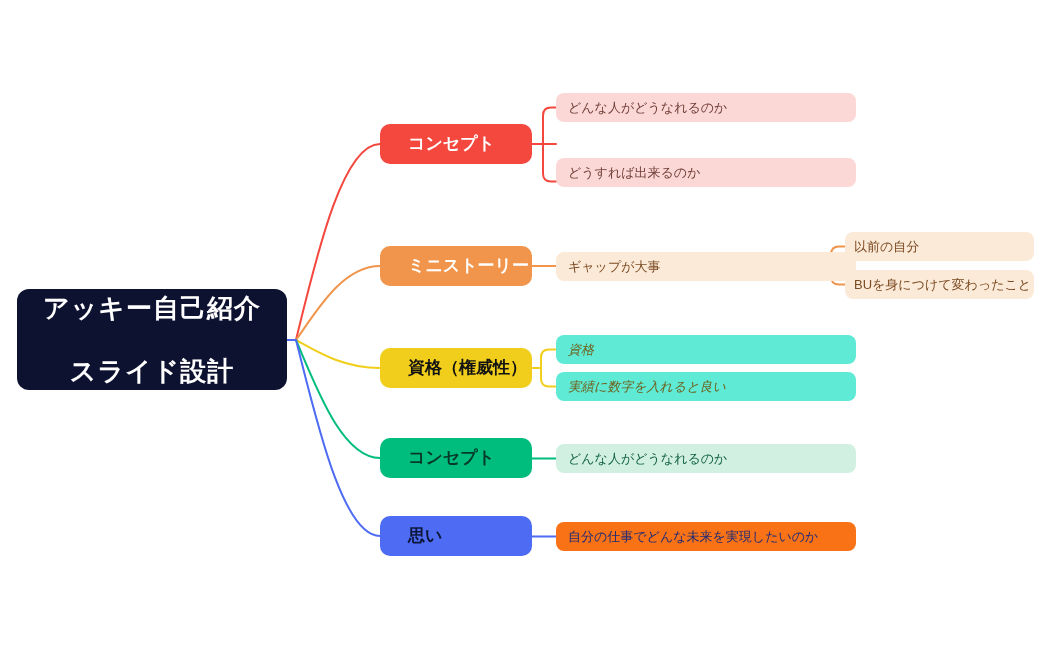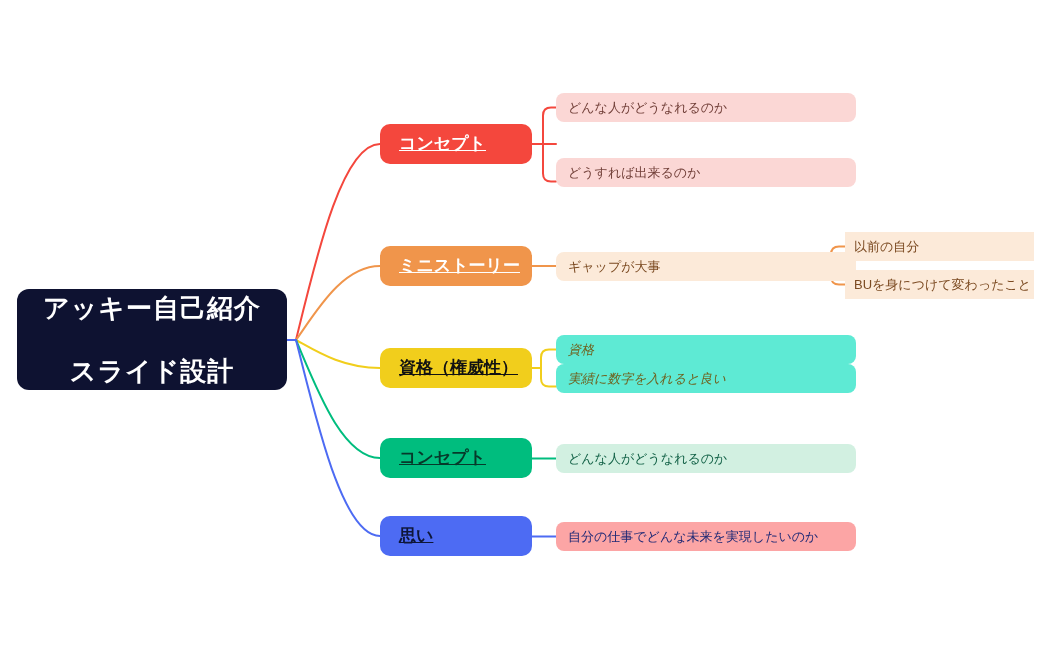--- a/index.html
+++ b/index.html
@@ -13,41 +13,41 @@
 
   .root{
     left:17px;top:289px;width:270px;height:101px;
     background:#0e1231;border-radius:12px;color:#ffffff;
     display:flex;flex-direction:column;justify-content:space-between;align-items:center;
     font-size:26px;font-weight:bold;line-height:38px;letter-spacing:1px;
   }
 
   .branch{
     left:380px;width:152px;height:40px;border-radius:10px;
-    font-size:17px;font-weight:bold;line-height:40px;padding-left:19px;text-decoration:underline;
+    font-size:17px;font-weight:bold;line-height:40px;padding-left:28px;
   }
   .b-red{background:#f4473d;color:#ffffff;}
   .b-orange{background:#f0954b;color:#ffffff;}
   .b-yellow{background:#f1ce1c;color:#121212;}
   .b-green{background:#00bd7e;color:#06392a;}
   .b-blue{background:#4d6bf3;color:#0e1638;}
 
   .leaf{
     left:556px;width:300px;height:29px;border-radius:8px;
     font-size:13px;line-height:29px;padding:0 12px;
   }
   .subleaf{
-    left:845px;width:189px;height:29px;border-radius:0;
+    left:845px;width:189px;height:29px;border-radius:8px;
     font-size:13px;line-height:29px;padding:0 9px;
   }
   .l-red{background:#fbd7d5;color:#713f38;}
   .l-orange{background:#fcead9;color:#7b4a21;}
   .l-yellow{background:#5eead4;color:#6f611e;font-style:italic;}
   .l-green{background:#d2f0e1;color:#136247;}
-  .l-blue{background:#fca5a5;color:#202a76;}
+  .l-blue{background:#f97316;color:#202a76;}
 
   .s-red{stroke:#f4473d;}
   .s-orange{stroke:#f0954b;}
   .s-yellow{stroke:#f1ce1c;}
   .s-green{stroke:#00bd7e;}
   .s-blue{stroke:#4d6bf3;}
 </style>
 </head>
 <body>
 
@@ -90,19 +90,19 @@
   <div class="node branch b-blue" style="top:516px;">思い</div>
 
   <div class="node leaf l-red" style="top:93px;">どんな人がどうなれるのか</div>
   <div class="node leaf l-red" style="top:158px;">どうすれば出来るのか</div>
 
   <div class="node leaf l-orange" style="top:252px;">ギャップが大事</div>
   <div class="node subleaf l-orange" style="top:232px;">以前の自分</div>
   <div class="node subleaf l-orange" style="top:270px;">BUを身につけて変わったこと</div>
 
   <div class="node leaf l-yellow" style="top:335px;">資格</div>
-  <div class="node leaf l-yellow" style="top:364px;">実績に数字を入れると良い</div>
+  <div class="node leaf l-yellow" style="top:372px;">実績に数字を入れると良い</div>
 
   <div class="node leaf l-green" style="top:444px;">どんな人がどうなれるのか</div>
 
   <div class="node leaf l-blue" style="top:522px;">自分の仕事でどんな未来を実現したいのか</div>
 
 </div>
 
 </body></html>

